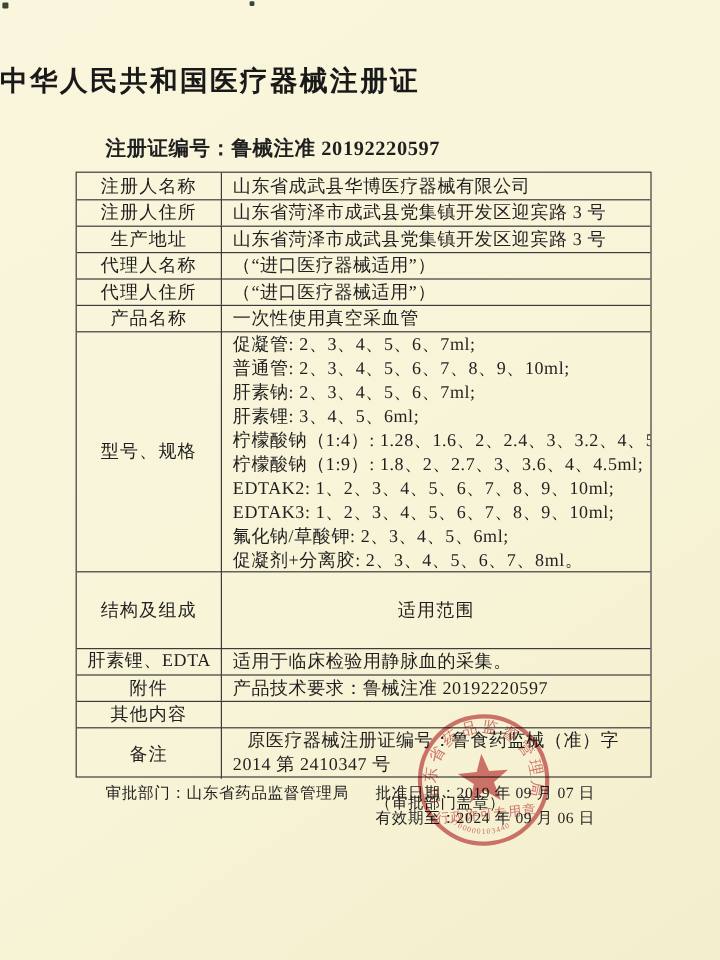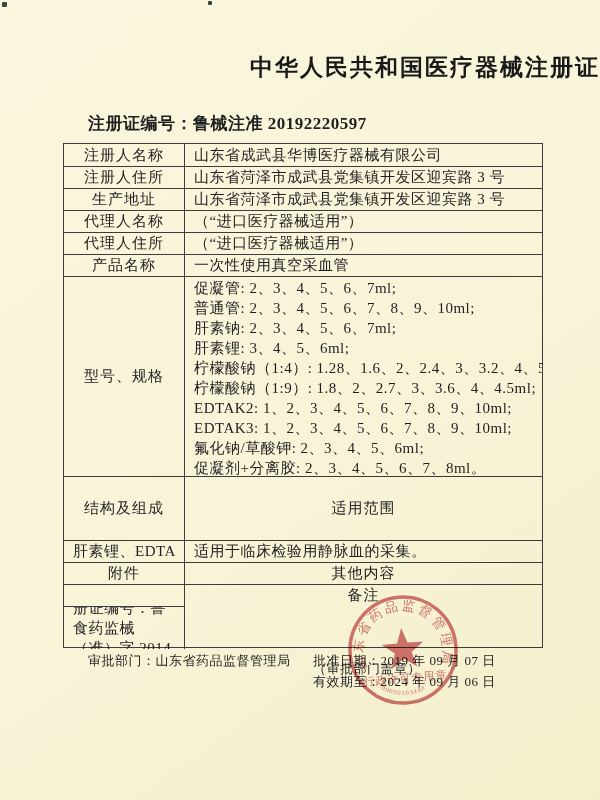--- a/index.html
+++ b/index.html
@@ -9,21 +9,21 @@
     font-family:"Liberation Serif","DejaVu Serif",serif;
     color:#1f1f1f;
     position:relative;
   }
   .page{position:absolute;inset:0;}
   .speck{position:absolute;background:#3a4637;border-radius:1px;}
   .s1{left:2px;top:2px;width:5px;height:5px;}
   .s2{left:208px;top:1px;width:4px;height:4px;}
   .title{
     position:absolute;top:52px;left:0;width:100%;
-    margin:0;text-align:right;
+    margin:0;text-align:left;
     font-size:23px;font-weight:600;letter-spacing:2px;color:#191919;
   }
   .cert-no{
     position:absolute;left:88px;top:112px;
     font-size:17px;font-weight:600;letter-spacing:.5px;
   }
   .cert-table{
     position:absolute;left:63px;top:143px;width:480px;height:505px;
     box-sizing:border-box;border:1px solid #3c3c3c;
     display:grid;
@@ -100,20 +100,21 @@
 
     <div class="cell label">结构及组成</div>
     <div class="cell label">适用范围</div>
 
     <div class="cell value wrap">
         <span>该产品由试管、管塞、管帽组成。采血管中可含有添加剂肝素钠、肝素锂、EDTA 抗凝剂、柠檬酸钠、促凝剂、氟化钠/草酸钾、促凝剂+分离胶。</span>
       </div>
     <div class="cell value">适用于临床检验用静脉血的采集。</div>
 
     <div class="cell label">附件</div>
+    <div class="cell value">产品技术要求：鲁械注准 20192220597</div>
 
     <div class="cell label">其他内容</div>
     <div class="cell value"></div>
 
     <div class="cell label">备注</div>
     <div class="cell value wrap remarks">
         <span>原医疗器械注册证编号：鲁食药监械（准）字 2014 第 2410347 号</span>
       </div>
   </div>
 

